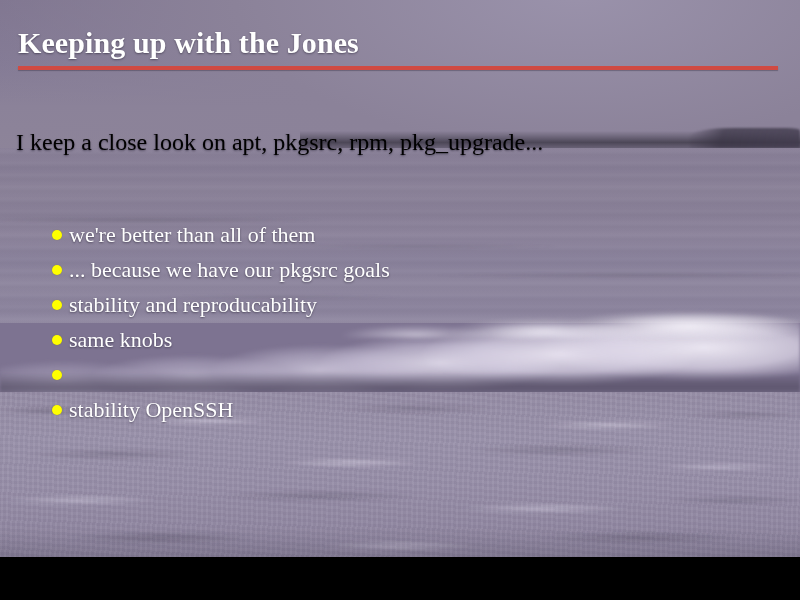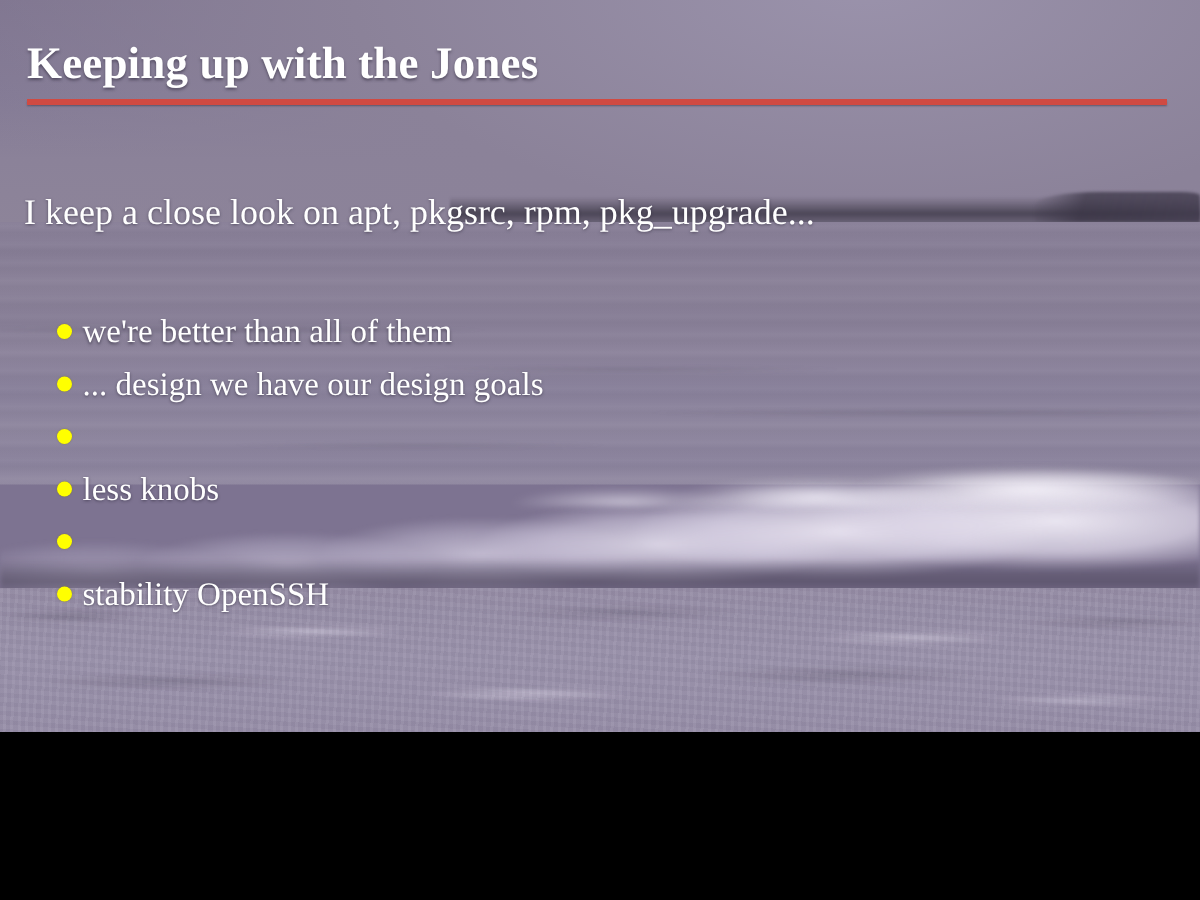--- a/index.html
+++ b/index.html
@@ -3,21 +3,21 @@
 <meta charset="utf-8">
 <style>
   html, body {
     margin: 0;
     padding: 0;
     background: #000;
   }
   #slide {
     position: relative;
     width: 800px;
-    height: 488px;
+    height: 557px;
     overflow: hidden;
     font-family: "Liberation Serif", "DejaVu Serif", serif;
     background: #7d7391;
   }
 
   
   .bg-layer { position: absolute; left: 0; top: 0; width: 100%; height: 100%; }
 
   
   .bg-sky {
@@ -162,31 +162,31 @@
     height: 4px;
     background: #d04a42;
     box-shadow: 0 1px 1px rgba(40,35,52,.35);
   }
 
   .lead-text {
     position: absolute;
     left: 16px;
     top: 129px;
     font-size: 24px;
-    color: #ffffff;
+    color: #000000;
     text-shadow: 0 1px 2px rgba(45,40,58,.60);
     white-space: nowrap;
   }
 
   .bullet-list {
     position: absolute;
     left: 36px;
     top: 203px;
     list-style: none;
-    margin: 0;
+    margin: 14px;
     padding: 0;
   }
   .bullet-item {
     position: relative;
     height: 35px;
     line-height: 35px;
     padding-left: 19px;
     font-size: 22px;
     color: #ffffff;
     text-shadow: 0 1px 2px rgba(45,40,58,.62);
@@ -230,28 +230,29 @@
 
     <div class="lead-text">I keep a close look on apt, pkgsrc, rpm, pkg_upgrade...</div>
 
     <ul class="bullet-list">
       <li class="bullet-item">
         <span class="bullet-dot"></span>
         <span>we're better than all of them</span>
       </li>
       <li class="bullet-item">
         <span class="bullet-dot"></span>
-        <span>... design we have our design goals</span>
-      </li>
-      <li class="bullet-item">
-        <span class="bullet-dot"></span>
-      </li>
-      <li class="bullet-item">
-        <span class="bullet-dot"></span>
-        <span>less knobs</span>
+        <span>... because we have our pkgsrc goals</span>
+      </li>
+      <li class="bullet-item">
+        <span class="bullet-dot"></span>
+        <span>stability and reproducability</span>
+      </li>
+      <li class="bullet-item">
+        <span class="bullet-dot"></span>
+        <span>same knobs</span>
       </li>
       <li class="bullet-item">
         <span class="bullet-dot"></span>
       </li>
       <li class="bullet-item">
         <span class="bullet-dot"></span>
         <span>stability OpenSSH</span>
       </li>
     </ul>
 

